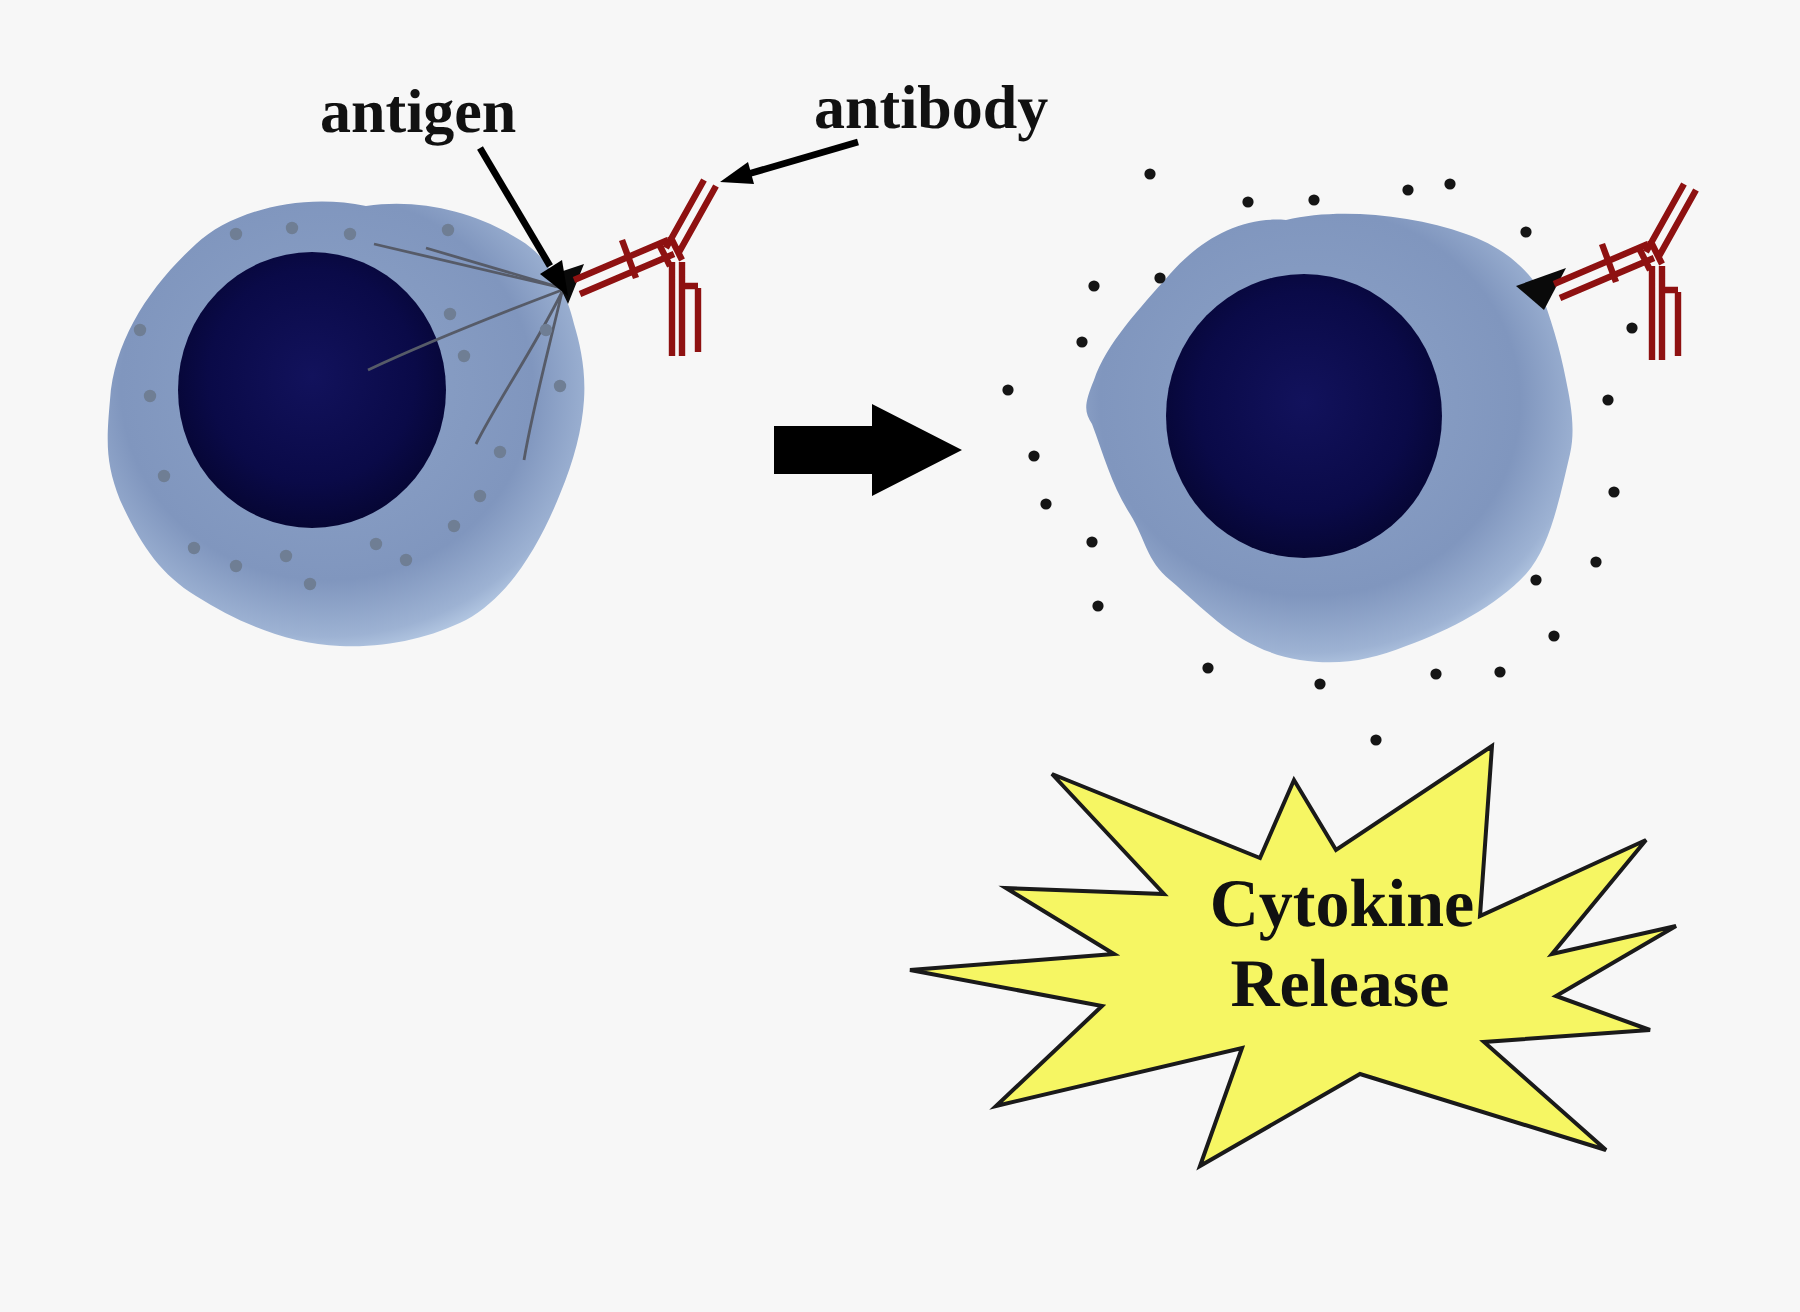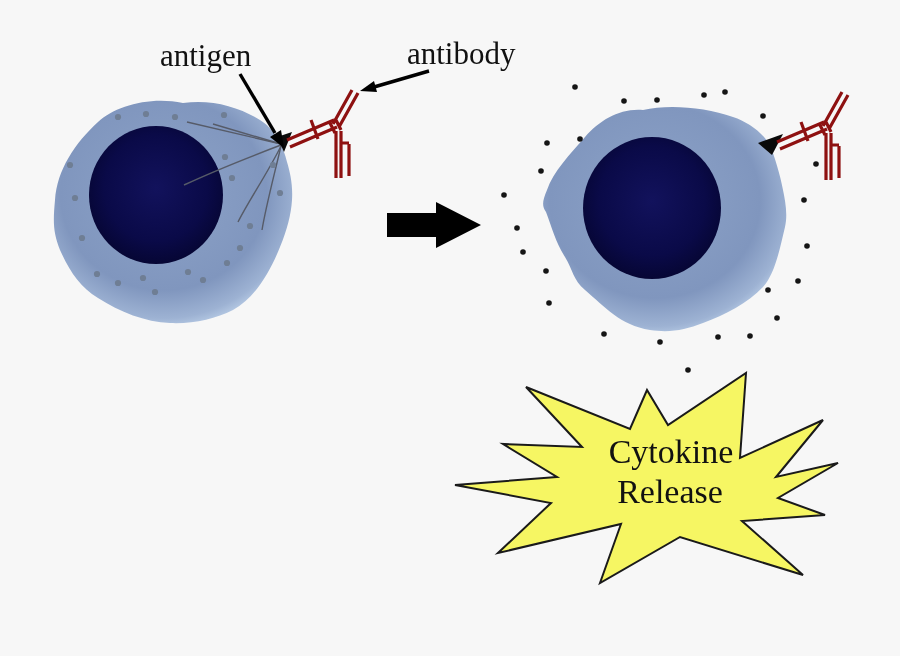--- a/index.html
+++ b/index.html
@@ -3,20 +3,21 @@
 <meta charset="utf-8">
 <style>
   html,body{margin:0;padding:0;}
   body{background:#f7f7f7;}
   .stage{
     position:relative;
     width:900px;height:656px;
     background:#f7f7f7;
     font-family:"Liberation Serif", serif;
     overflow:hidden;
+    font-weight:bold;
   }
   .stage svg{position:absolute;left:0;top:0;}
   text{fill:#111111;}
   .callout-label{font-size:31px;}
   .star-text{font-size:34px;}
   .ab{fill:none;stroke-width:3.2;stroke-linecap:butt;}
   .ptr-line{stroke-width:3.4;stroke-linecap:butt;}
   .fiber{fill:none;stroke-width:1.4;}
 </style>
 </head>

